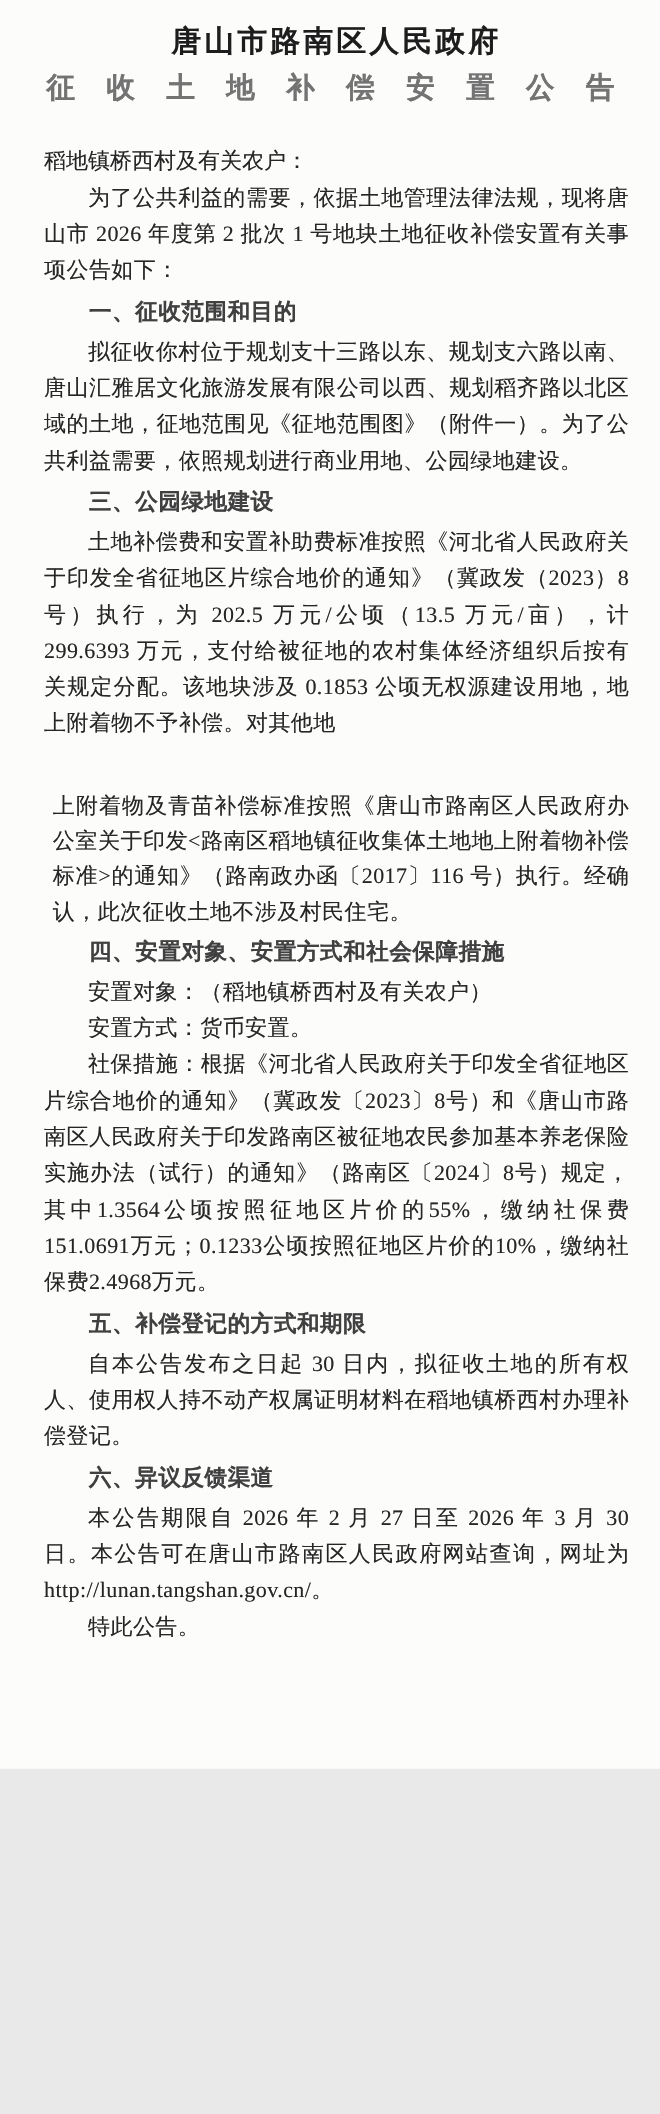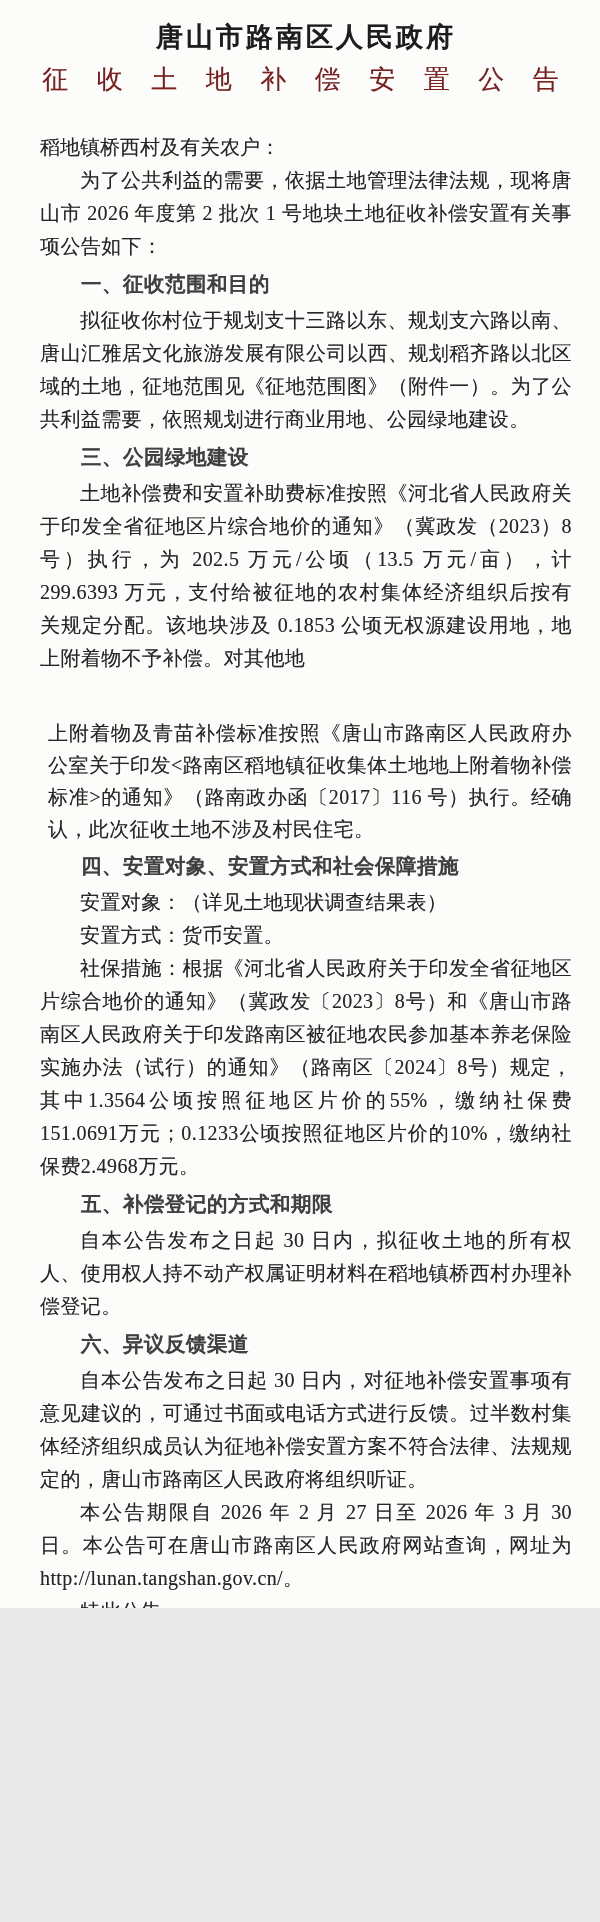--- a/index.html
+++ b/index.html
@@ -13,22 +13,22 @@
     color:#262626;
     overflow:hidden;
     text-shadow:0 0 0.6px rgba(40,40,40,.45);
   }
   .inner { padding:18px 28px 0 40px; }
   .t1 {
     text-align:center; font-size:27px; font-weight:700;
     letter-spacing:3px; line-height:38px; color:#1d1d1d;
   }
   .t2 {
-    text-align:center; font-size:26px; font-weight:400;
-    letter-spacing:11px; line-height:40px; margin-top:4px; color:#7f1d1d;
+    text-align:center; font-size:26px; font-weight:700;
+    letter-spacing:11px; line-height:40px; margin-top:4px; color:#737373;
   }
   .salutation { margin-top:30px; font-size:20px; line-height:34px; }
   p.body {
     font-size:20px; line-height:33px; margin:0;
     text-align:justify; text-indent:2em; letter-spacing:0.4px;
   }
   p.sub { text-align:left; }
   h3.sec {
     font-size:20.5px; margin:3px 0 2px;
     font-family:"Liberation Sans", sans-serif;
@@ -67,29 +67,28 @@
     <h3 class="sec">一、征收范围和目的</h3>
     <p class="body">拟征收你村位于规划支十三路以东、规划支六路以南、唐山汇雅居文化旅游发展有限公司以西、规划稻齐路以北区域的土地，征地范围见《征地范围图》（附件一）。为了公共利益需要，依照规划进行商业用地、公园绿地建设。</p>
 
 
     <h3 class="sec">三、公园绿地建设</h3>
     <p class="body">土地补偿费和安置补助费标准按照《河北省人民政府关于印发全省征地区片综合地价的通知》（冀政发（2023）8 号）执行，为 202.5 万元/公顷（13.5 万元/亩），计 299.6393 万元，支付给被征地的农村集体经济组织后按有关规定分配。该地块涉及 0.1853 公顷无权源建设用地，地上附着物不予补偿。对其他地</p>
     <div class="gap42"></div>
     <p class="body cont">上附着物及青苗补偿标准按照《唐山市路南区人民政府办公室关于印发&lt;路南区稻地镇征收集体土地地上附着物补偿标准&gt;的通知》（路南政办函〔2017〕116 号）执行。经确认，此次征收土地不涉及村民住宅。</p>
 
     <h3 class="sec">四、安置对象、安置方式和社会保障措施</h3>
-    <p class="body sub">安置对象：（详见土地现状调查结果表）</p>
+    <p class="body sub">安置对象：（稻地镇桥西村及有关农户）</p>
     <p class="body sub">安置方式：货币安置。</p>
     <p class="body">社保措施：根据《河北省人民政府关于印发全省征地区片综合地价的通知》（冀政发〔2023〕8号）和《唐山市路南区人民政府关于印发路南区被征地农民参加基本养老保险实施办法（试行）的通知》（路南区〔2024〕8号）规定，其中1.3564公顷按照征地区片价的55%，缴纳社保费151.0691万元；0.1233公顷按照征地区片价的10%，缴纳社保费2.4968万元。</p>
 
     <h3 class="sec">五、补偿登记的方式和期限</h3>
     <p class="body">自本公告发布之日起 30 日内，拟征收土地的所有权人、使用权人持不动产权属证明材料在稻地镇桥西村办理补偿登记。</p>
 
     <h3 class="sec">六、异议反馈渠道</h3>
-    <p class="body">自本公告发布之日起 30 日内，对征地补偿安置事项有意见建议的，可通过书面或电话方式进行反馈。过半数村集体经济组织成员认为征地补偿安置方案不符合法律、法规规定的，唐山市路南区人民政府将组织听证。</p>
     <p class="body">本公告期限自 2026 年 2 月 27 日至 2026 年 3 月 30 日。本公告可在唐山市路南区人民政府网站查询，网址为 http://lunan.tangshan.gov.cn/。</p>
     <p class="body">特此公告。</p>
   </div>
 
   <div class="contact">
     <span>联系人：</span><span>胡大奎</span><span class="spacer"></span><span>联系电话：</span><span>0315-8555078</span>
   </div>
 
   <div class="address">地址：稻地镇安顺街 1 号</div>
 

